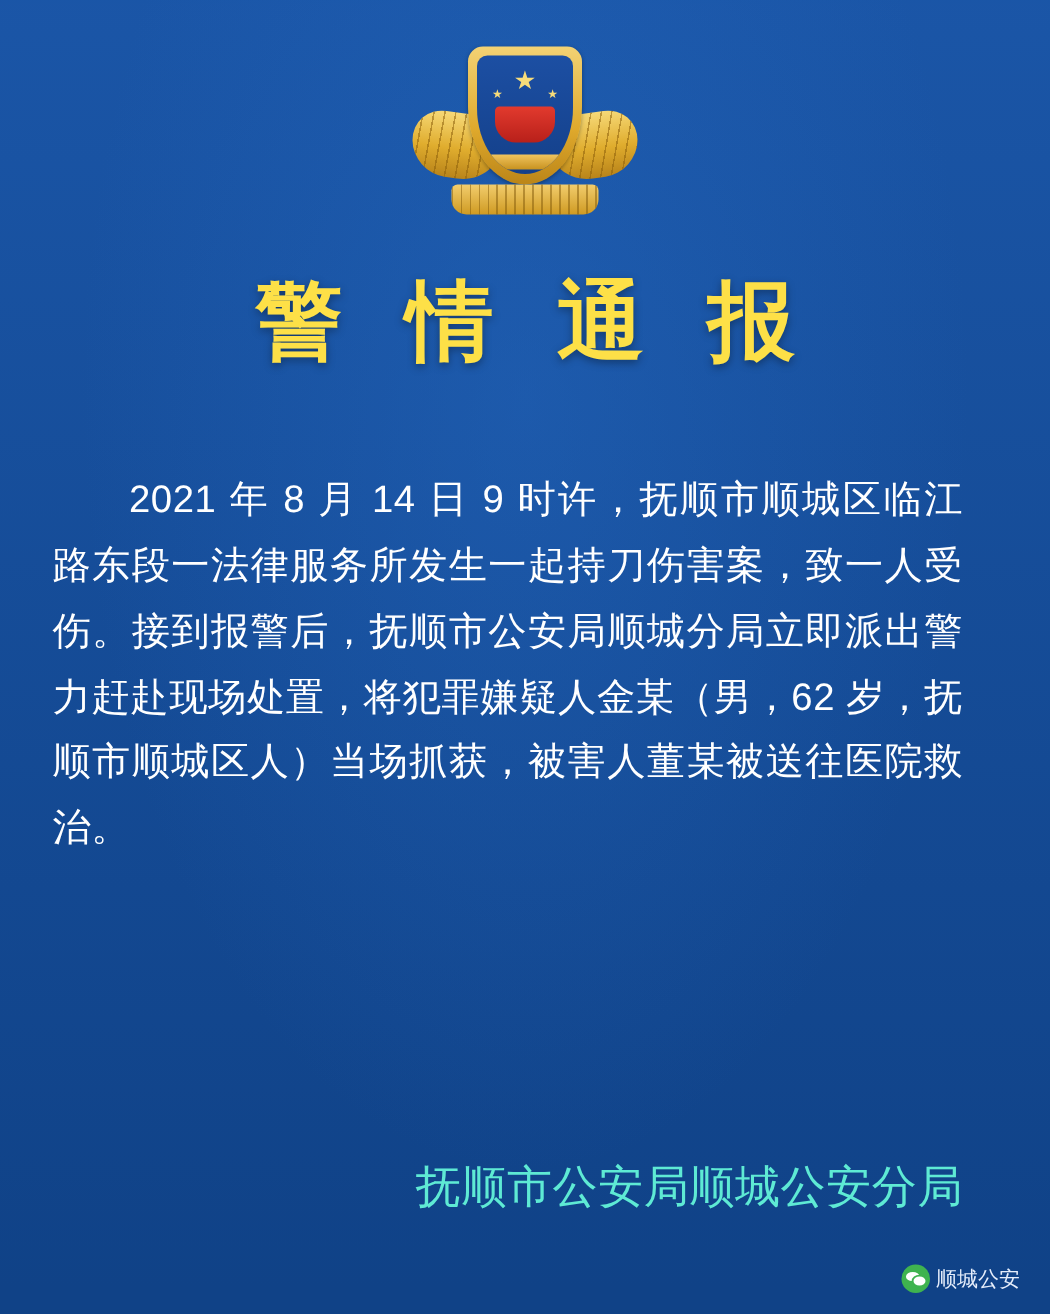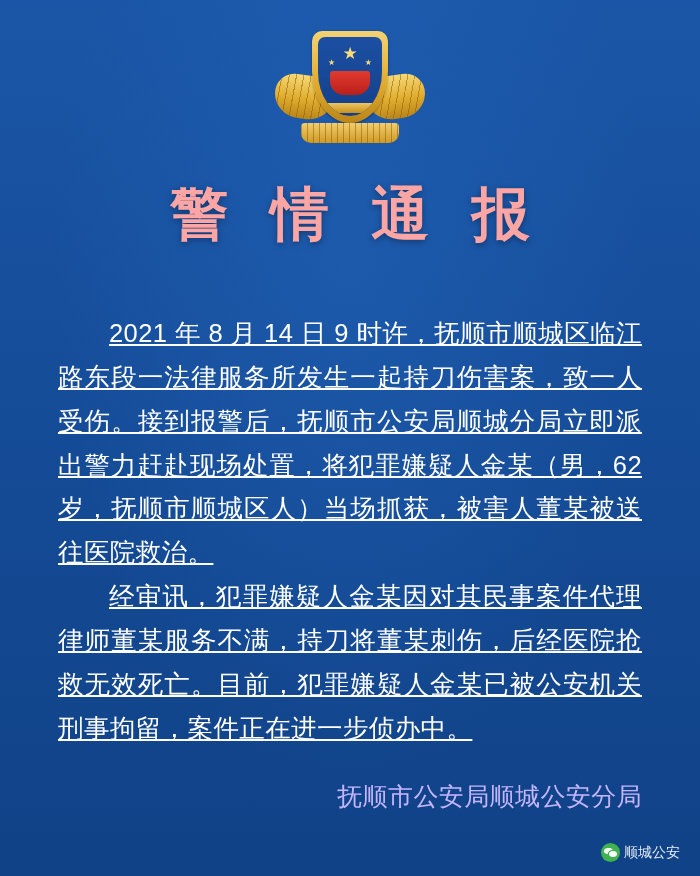--- a/index.html
+++ b/index.html
@@ -143,54 +143,53 @@
     inset: 0;
     background: repeating-linear-gradient(90deg, rgba(130,90,10,0.5) 0 1px, rgba(0,0,0,0) 1px 6px);
     border-radius: inherit;
   }
 
   
   .title {
     position: relative;
     z-index: 2;
     text-align: center;
-    color: #fca5a5;
+    color: #fde047;
     font-size: 58px;
     font-weight: bold;
     letter-spacing: 14px;
     text-indent: 14px;
     margin-top: 28px;
     text-shadow: 0 2px 6px rgba(0,0,0,0.35);
     font-family: "Liberation Serif", "DejaVu Serif", serif;
   }
 
   
   .body {
     position: relative;
     z-index: 2;
-    margin: 58px 58px 0 58px;
+    margin: 58px 58px 0 35px;
     color: #ffffff;
     font-size: 25.5px;
     line-height: 1.72;
     letter-spacing: 0.4px;
     text-align: justify;
     text-justify: inter-character;
     font-family: "Liberation Sans", "DejaVu Sans", sans-serif;
-    text-decoration: underline;
   }
   .body p { text-indent: 2em; margin-bottom: 0; }
 
   
   .signature {
     position: absolute;
     right: 58px;
     bottom: 60px;
     z-index: 2;
-    color: #c4b5fd;
-    font-size: 25px;
+    color: #5eead4;
+    font-size: 30px;
     line-height: 1.6;
     text-align: right;
     letter-spacing: 0.4px;
   }
 
   
   .account {
     position: absolute;
     right: 20px;
     bottom: 14px;
@@ -256,21 +255,20 @@
       <div class="shield-base">
         <div class="shield-base-lines"></div>
       </div>
     </div>
   </div>
 
   <div class="title">警 情 通 报</div>
 
   <div class="body">
     <p>2021 年 8 月 14 日 9 时许，抚顺市顺城区临江路东段一法律服务所发生一起持刀伤害案，致一人受伤。接到报警后，抚顺市公安局顺城分局立即派出警力赶赴现场处置，将犯罪嫌疑人金某（男，62 岁，抚顺市顺城区人）当场抓获，被害人董某被送往医院救治。</p>
-    <p>经审讯，犯罪嫌疑人金某因对其民事案件代理律师董某服务不满，持刀将董某刺伤，后经医院抢救无效死亡。目前，犯罪嫌疑人金某已被公安机关刑事拘留，案件正在进一步侦办中。</p>
   </div>
 
   <div class="signature">
     <div>抚顺市公安局顺城公安分局</div>
   </div>
 
   <div class="account">
     <span class="wechat-icon"></span>
     <span>顺城公安</span>
   </div>

